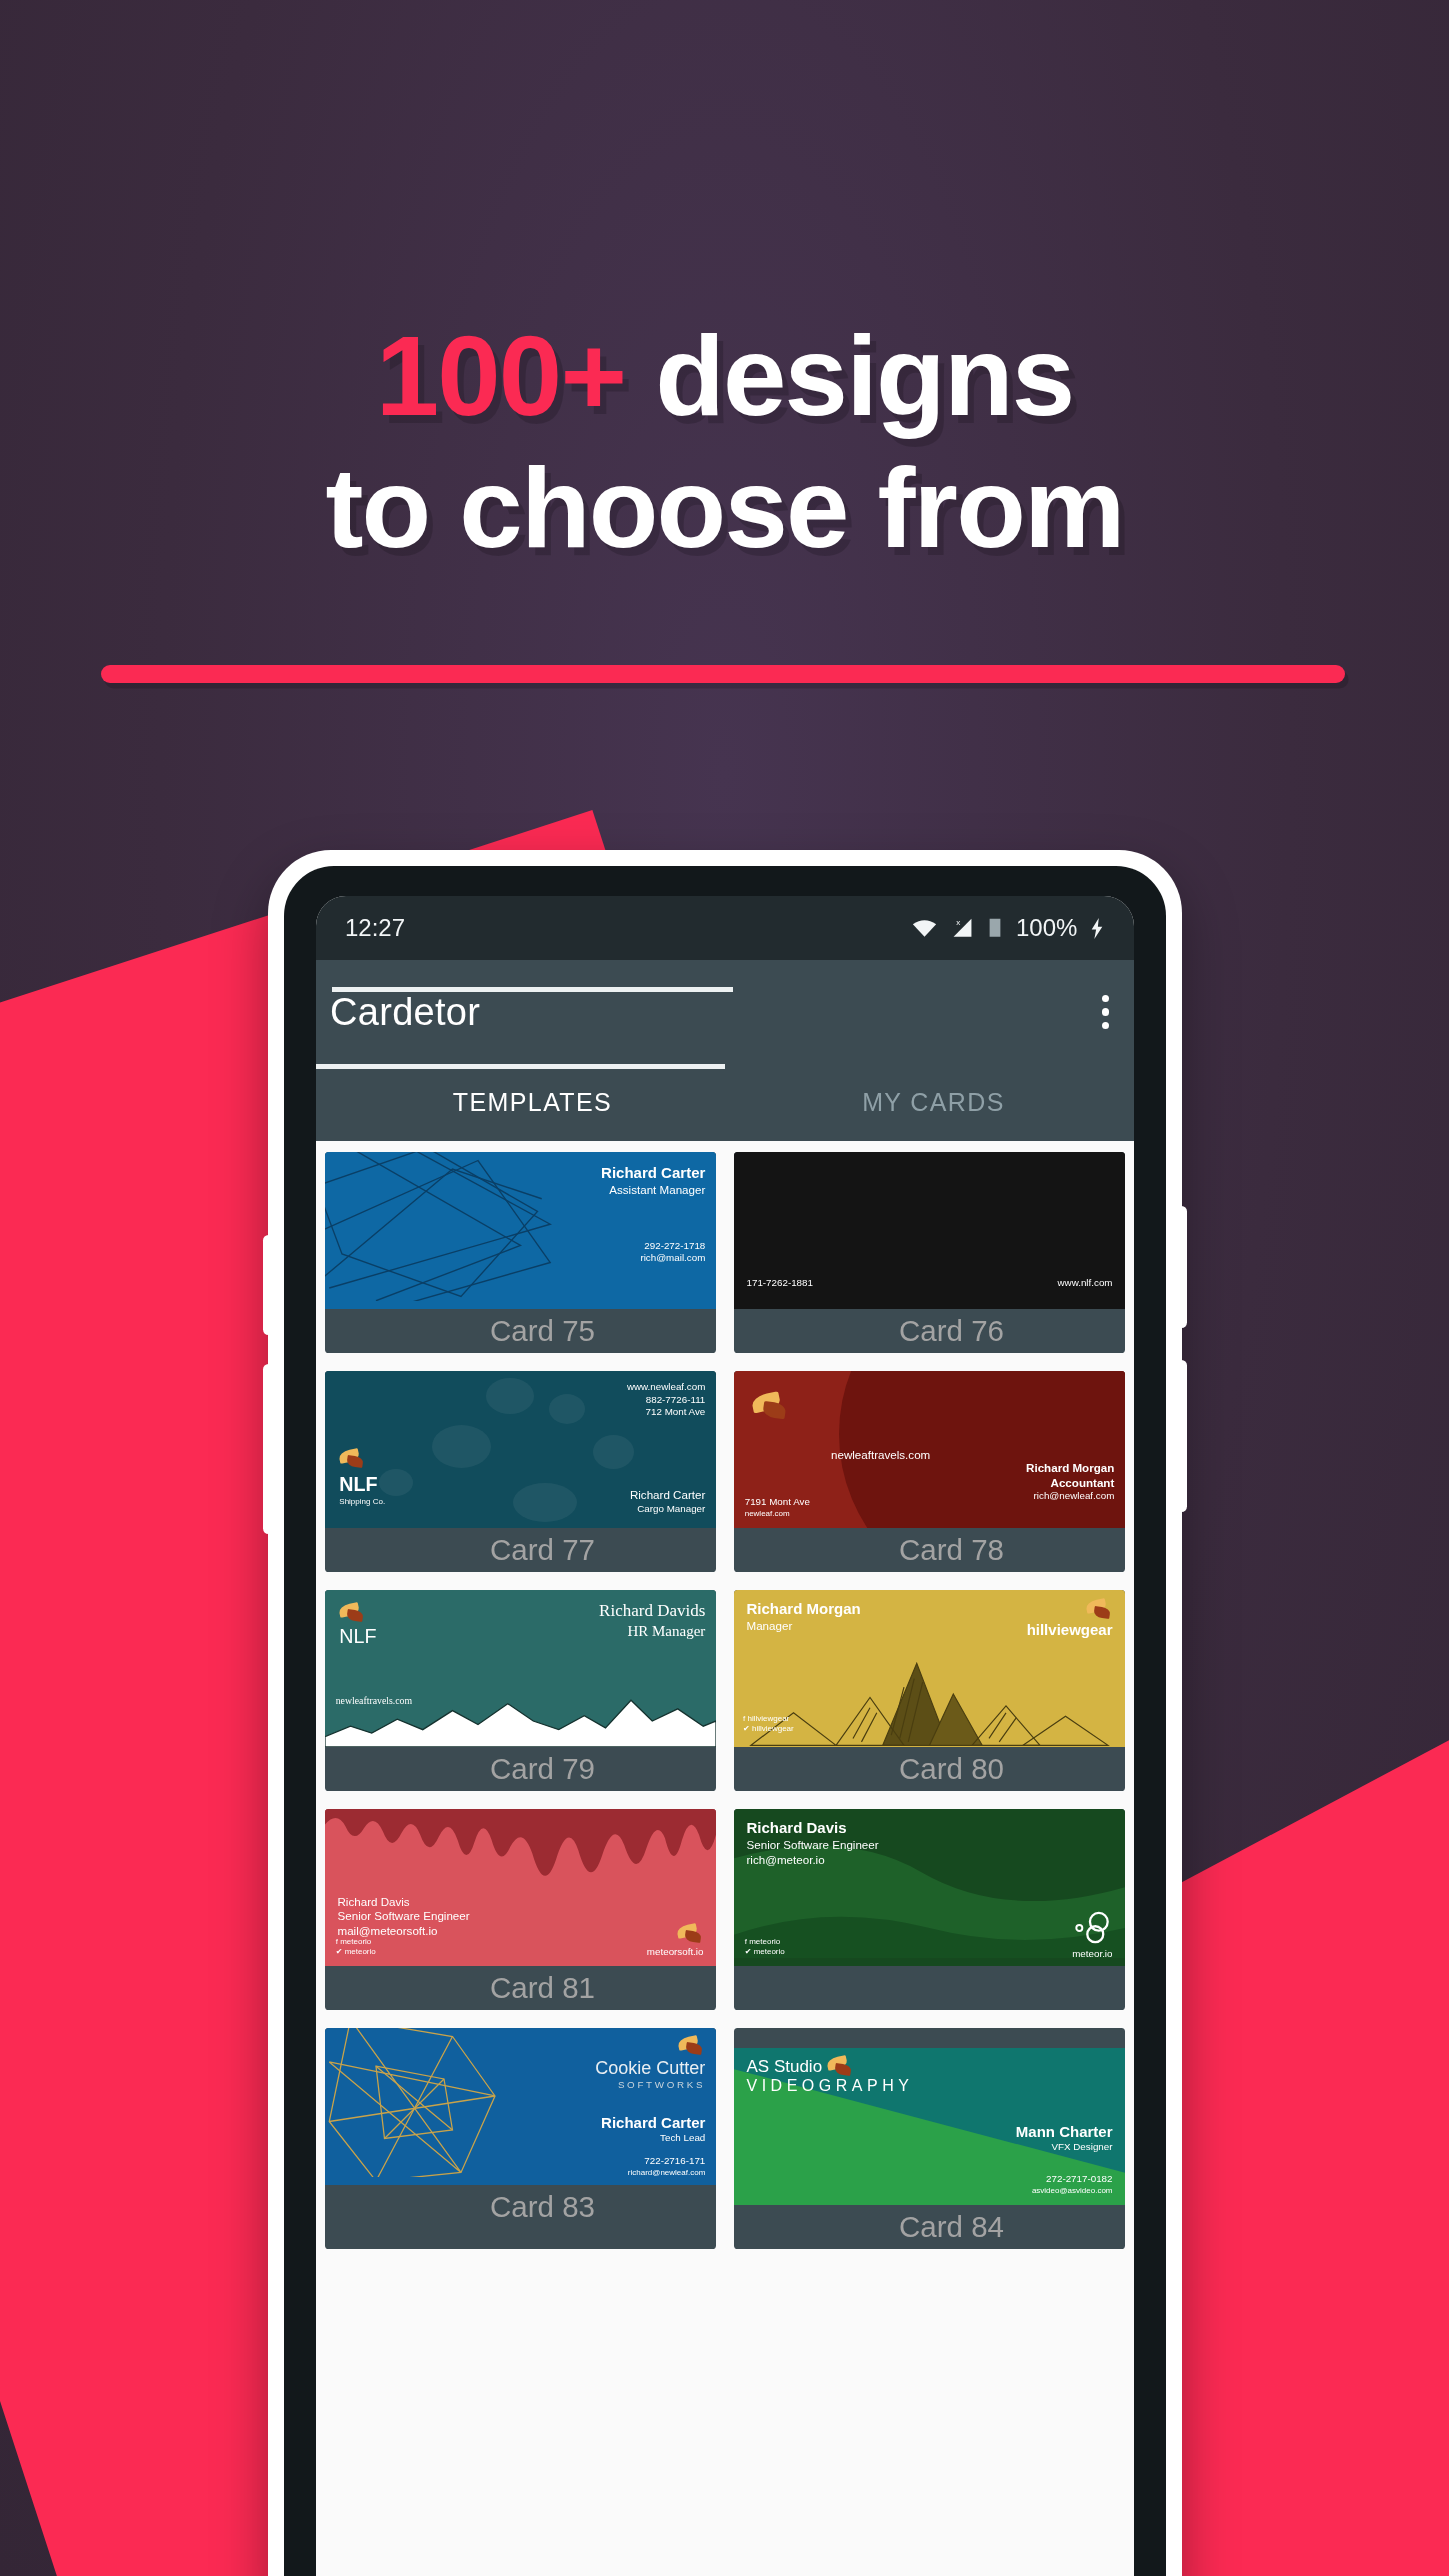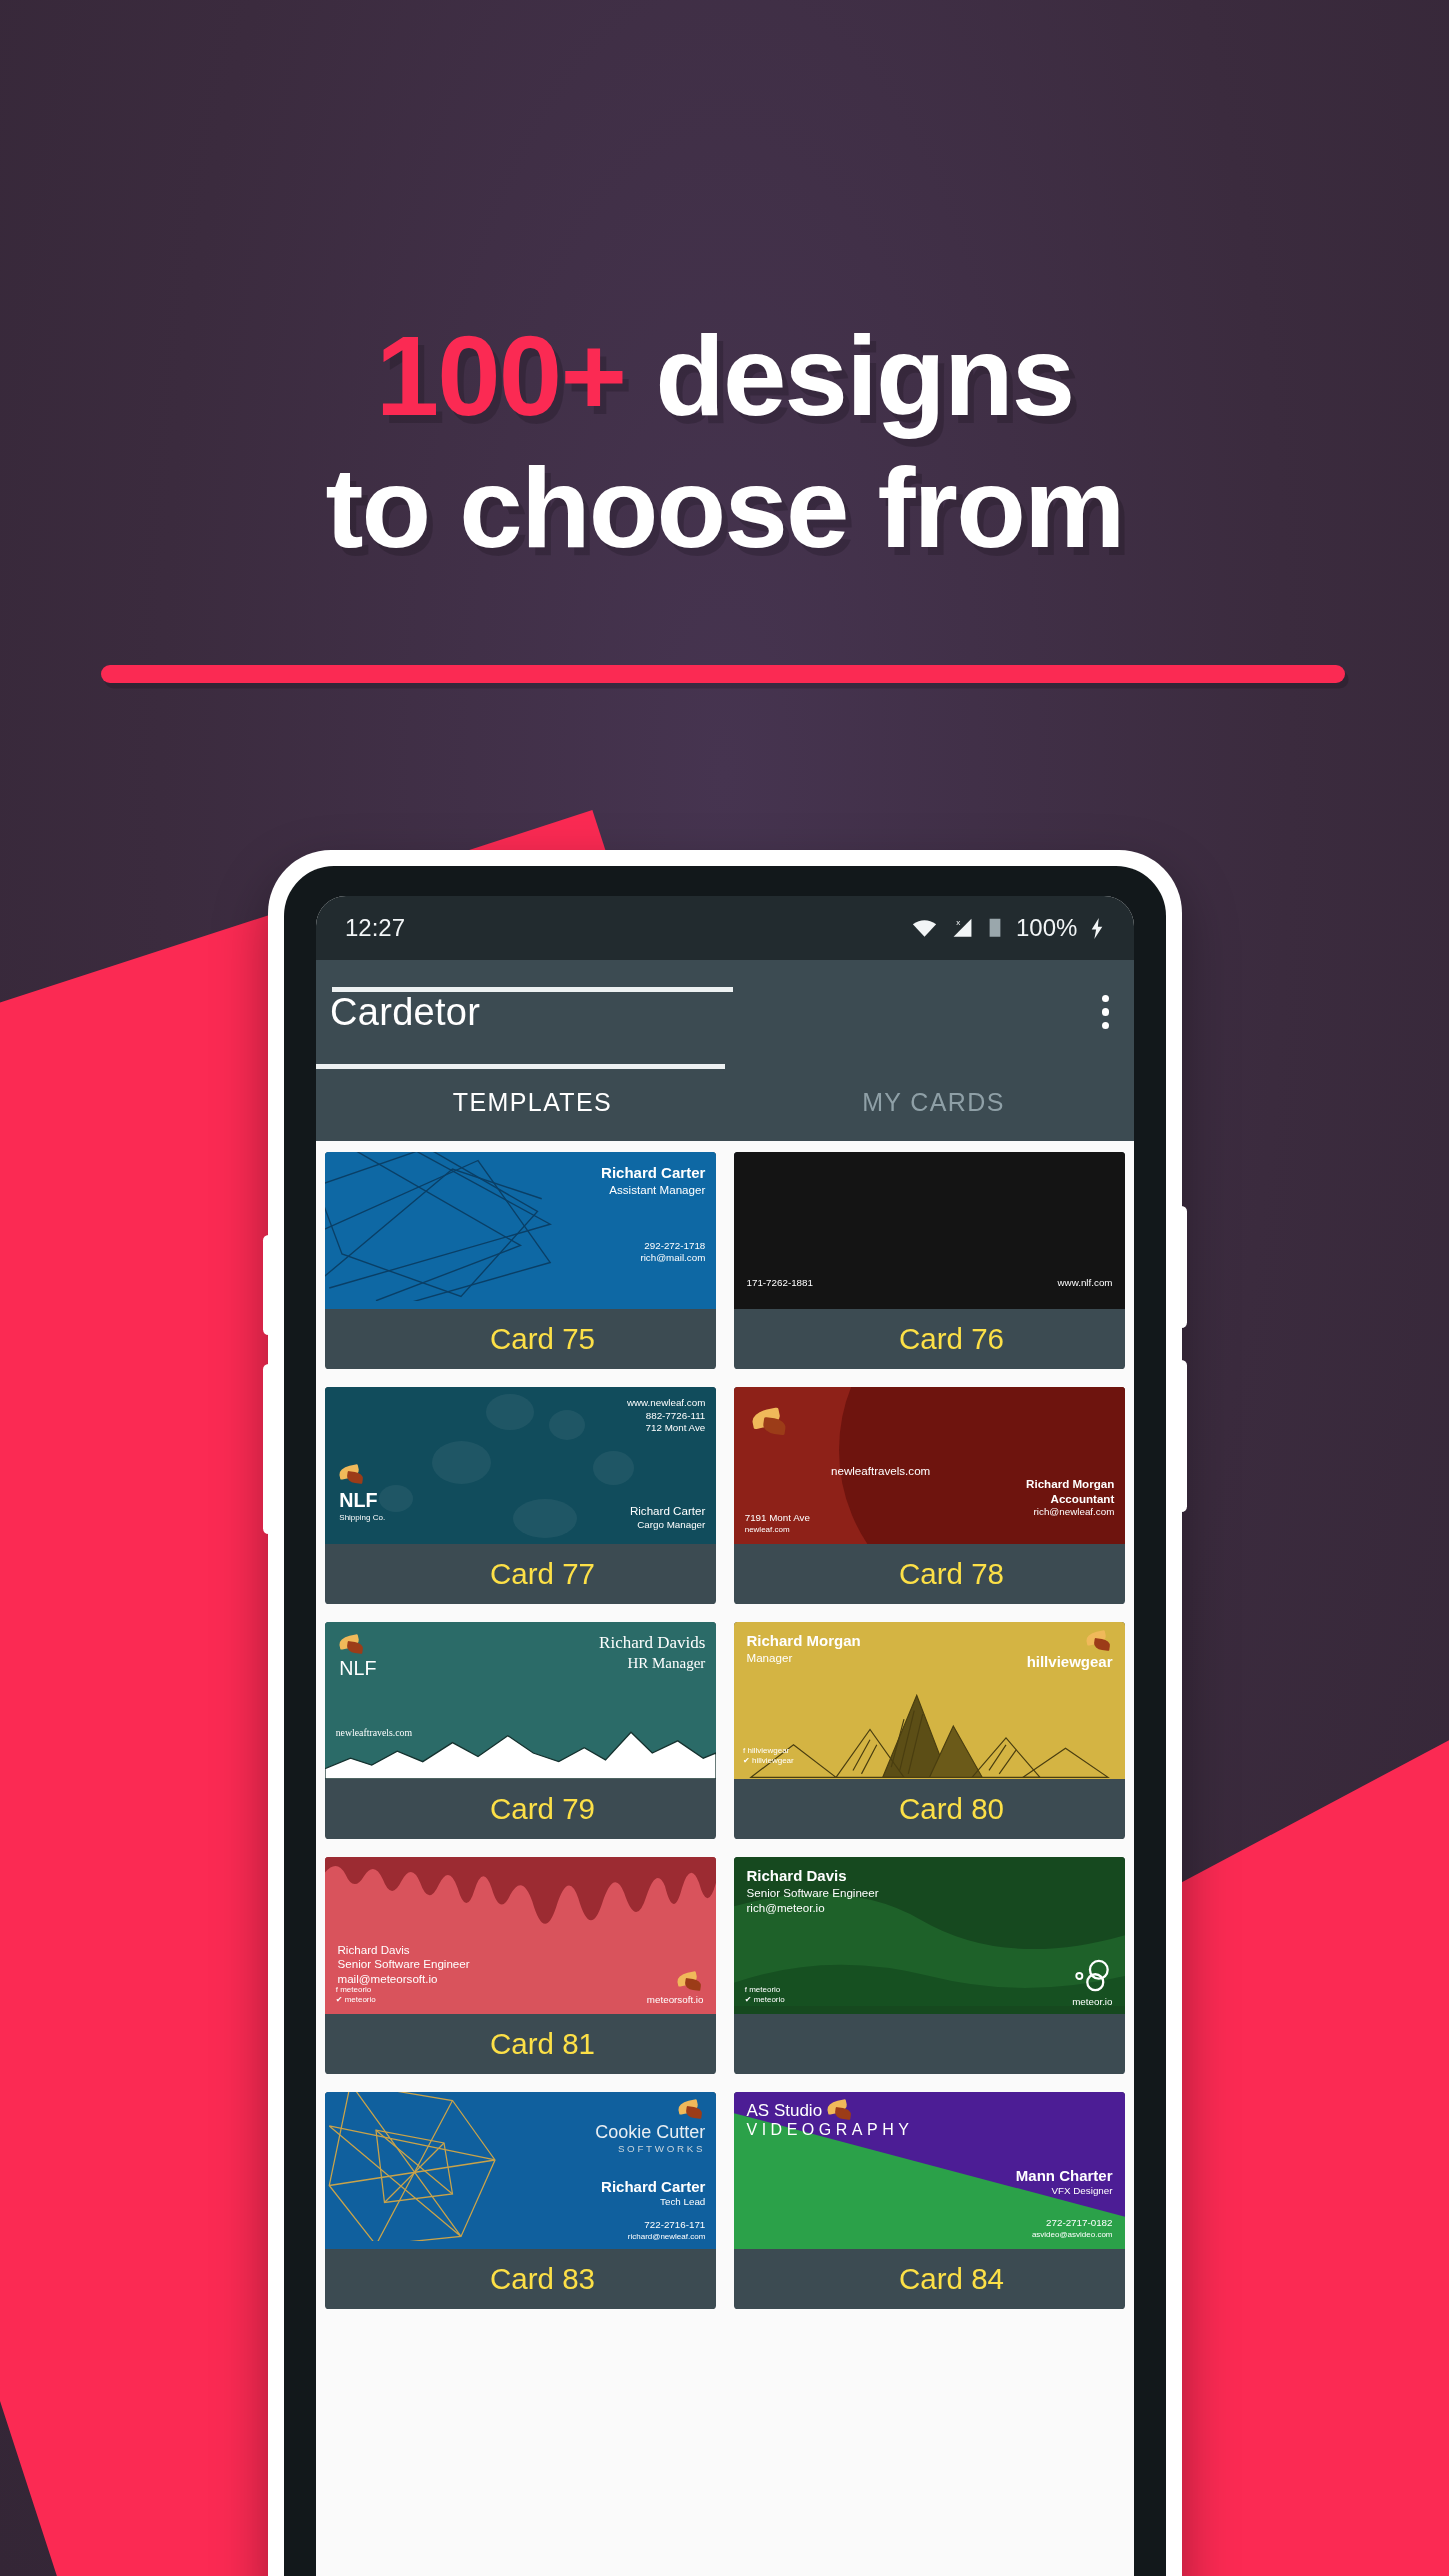--- a/index.html
+++ b/index.html
@@ -124,22 +124,22 @@
   .grid{
     background:#FAFAFA; padding:10.7px 9px;
     display:grid; grid-template-columns:1fr 1fr; gap:18px;
   }
   .tile{ background:#3C4B52; border-radius:3.6px; overflow:hidden; }
   .tile-art{
     position:relative; height:157px; overflow:hidden;
     font-family:"Liberation Sans", sans-serif;
   }
   .tile-label{
-    height:60px; display:flex; align-items:center; justify-content:center;
-    color:#fde047; font-size:29.5px;margin-left:44px;
+    height:44px; display:flex; align-items:center; justify-content:center;
+    color:#a3a3a3; font-size:29.5px;margin-left:44px;
   }
 
   .art-txt{ position:absolute; color:#fff; line-height:1.25; }
   .t-r{ text-align:right; }
   .t-l{ text-align:left; }
   .nm{ font-weight:bold; font-size:15px; }
   .rl{ font-size:11.6px; }
   .sm{ font-size:9.8px; }
   .xs{ font-size:8px; }
 
@@ -163,21 +163,21 @@
   .a78{ background:#8E2118; }
   .a78 .circ{
     position:absolute; right:-54px; top:-107px; width:340px; height:340px;
     border-radius:50%; background:#6E140E;
   }
   .a79{ background:#2B6B68; }
   .a80{ background:#D4B443; }
   .a81{ background:#D9535C; }
   .a82{ background:#16491F; }
   .a83{ background:#10609E; }
-  .a84{ background:#4c1d95; }
+  .a84{ background:#0f766e;margin-top:20px; }
   .a84 .diag{
     position:absolute; left:-9px; bottom:-9px; width:120%; height:120%;
     background:#2BA149;
     clip-path:polygon(0 22%, 100% 88%, 100% 100%, 0 100%);
   }
   .mtn{ position:absolute; left:0; right:0; bottom:0; }
 </style>
 </head>
 <body>
 

